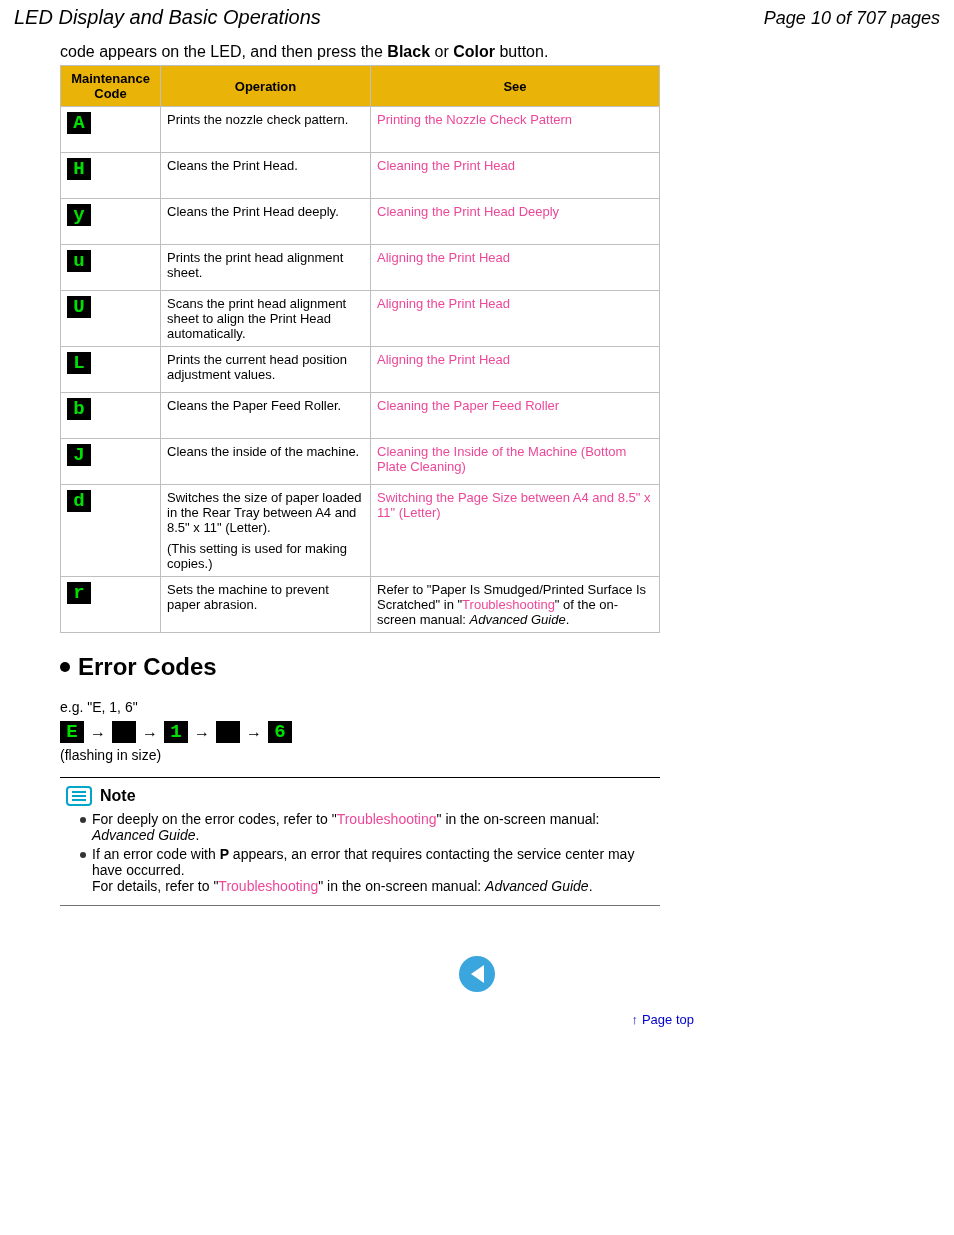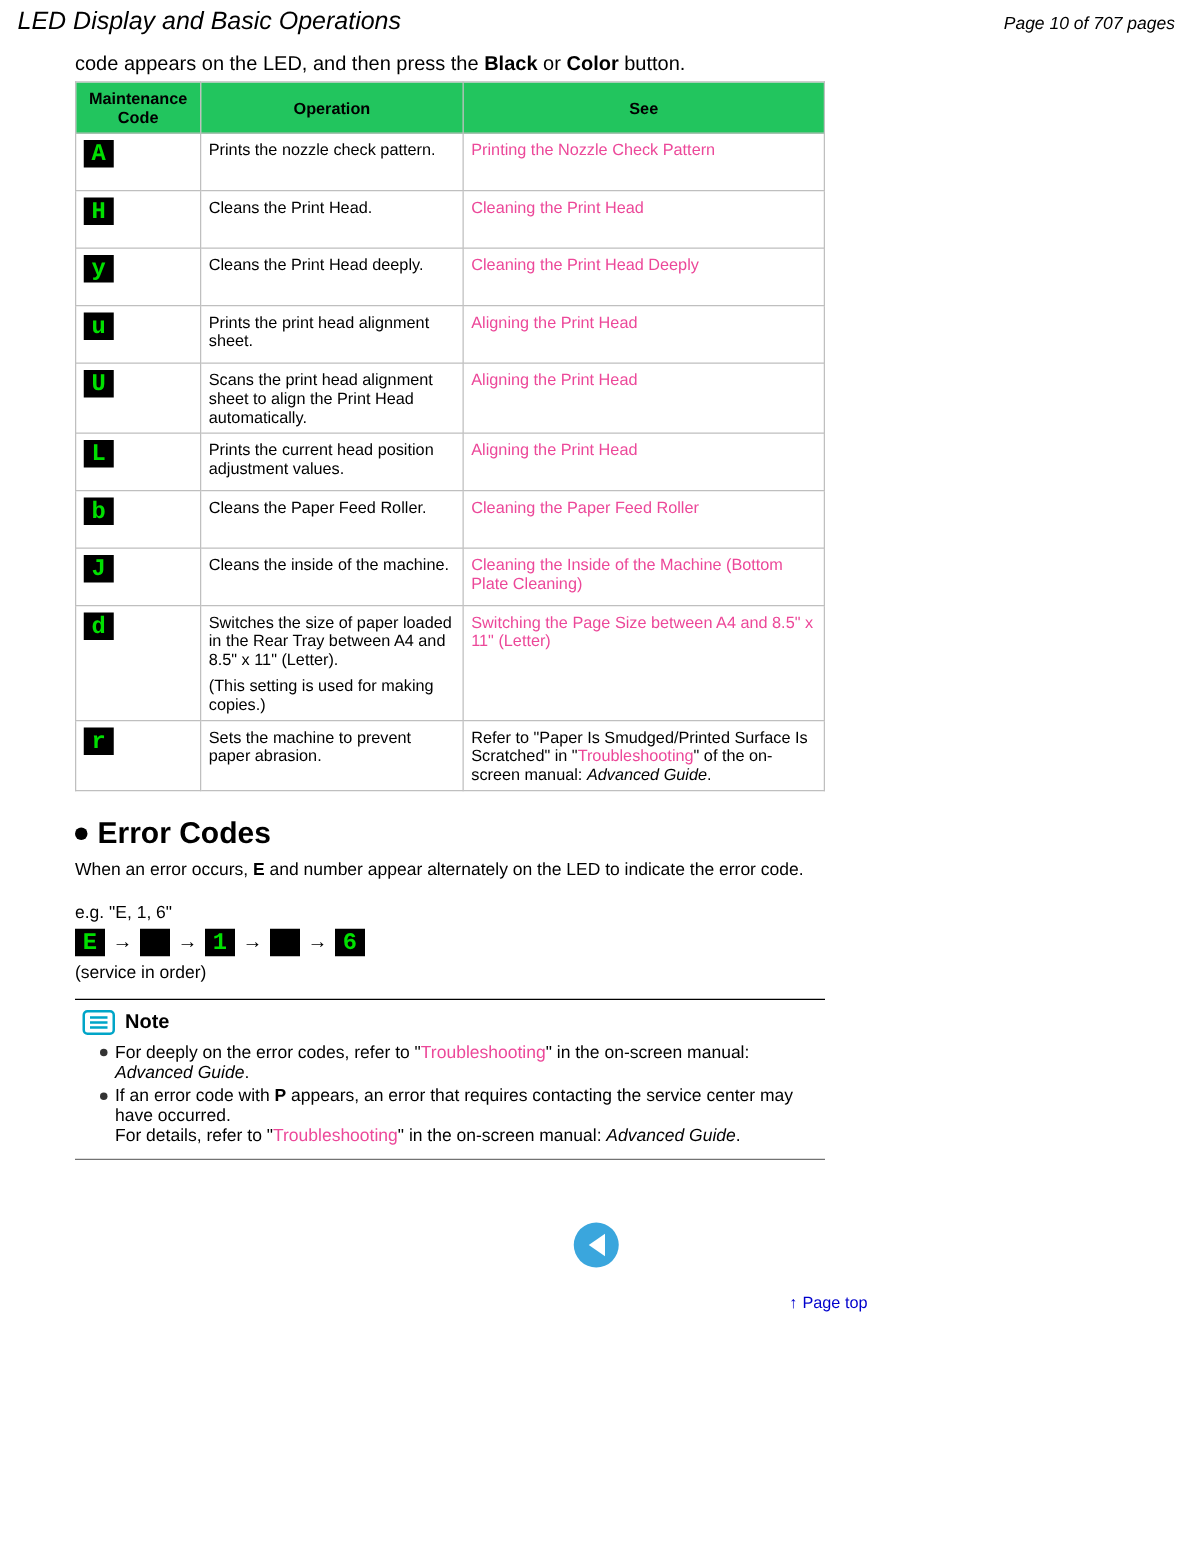--- a/index.html
+++ b/index.html
@@ -16,35 +16,35 @@
     align-items: baseline;
     padding: 6px 14px 4px 14px;
     font-style: italic;
   }
   .header h1 {
     font-size: 20px;
     font-weight: normal;
     margin: 0;
   }
   .header .pager {
-    font-size: 14px;
+    font-size: 18px;
   }
   .content {
     padding: 10px 60px 40px 60px;
   }
   .intro {
     font-size: 16px;
     margin: 0 0 4px 0;
   }
   table.maint {
     border-collapse: collapse;
     width: 600px;
   }
   table.maint th {
-    background: #22c55e;
+    background: #eab308;
     font-weight: bold;
     font-size: 13px;
     text-align: center;
     border: 1px solid #bfbfbf;
     padding: 5px 4px;
   }
   table.maint td {
     border: 1px solid #bfbfbf;
     font-size: 13px;
     vertical-align: top;
@@ -217,36 +217,33 @@
           <td><span>Refer to "Paper Is Smudged/Printed Surface Is Scratched" in "</span><a href="#" class="seelink">Troubleshooting</a><span>" of the on-screen manual: </span><span class="italic">Advanced Guide</span><span>.</span></td>
         </tr>
       </tbody>
   </table>
 
   <div class="section">
     <h2 class="section-title">
       <span class="bullet-large"></span>
       <span>Error Codes</span>
     </h2>
-    <p class="para">
-      <span>When an error occurs, </span><b>E</b><span> and number appear alternately on the LED to indicate the error code.</span>
-    </p>
     <p class="para" style="margin-top:18px;">e.g. "E, 1, 6"</p>
     <div class="example-row">
       <span class="led-badge">E</span>
       <span class="arrow-sm">→</span>
       <span class="led-blank"></span>
       <span class="arrow-sm">→</span>
       <span class="led-badge">1</span>
       <span class="arrow-sm">→</span>
       <span class="led-blank"></span>
       <span class="arrow-sm">→</span>
       <span class="led-badge">6</span>
     </div>
-    <p class="para">(service in order)</p>
+    <p class="para">(flashing in size)</p>
 
     <div class="note-box">
       <div class="note-header">
         <span class="note-icon">
           <svg width="16" height="12" viewBox="0 0 16 12">
               <path fill="none" stroke="#00a5c8" stroke-width="2" d="M1 2h14M1 6h14M1 10h14"></path>
             </svg>
         </span>
         <span class="note-title">Note</span>
       </div>

